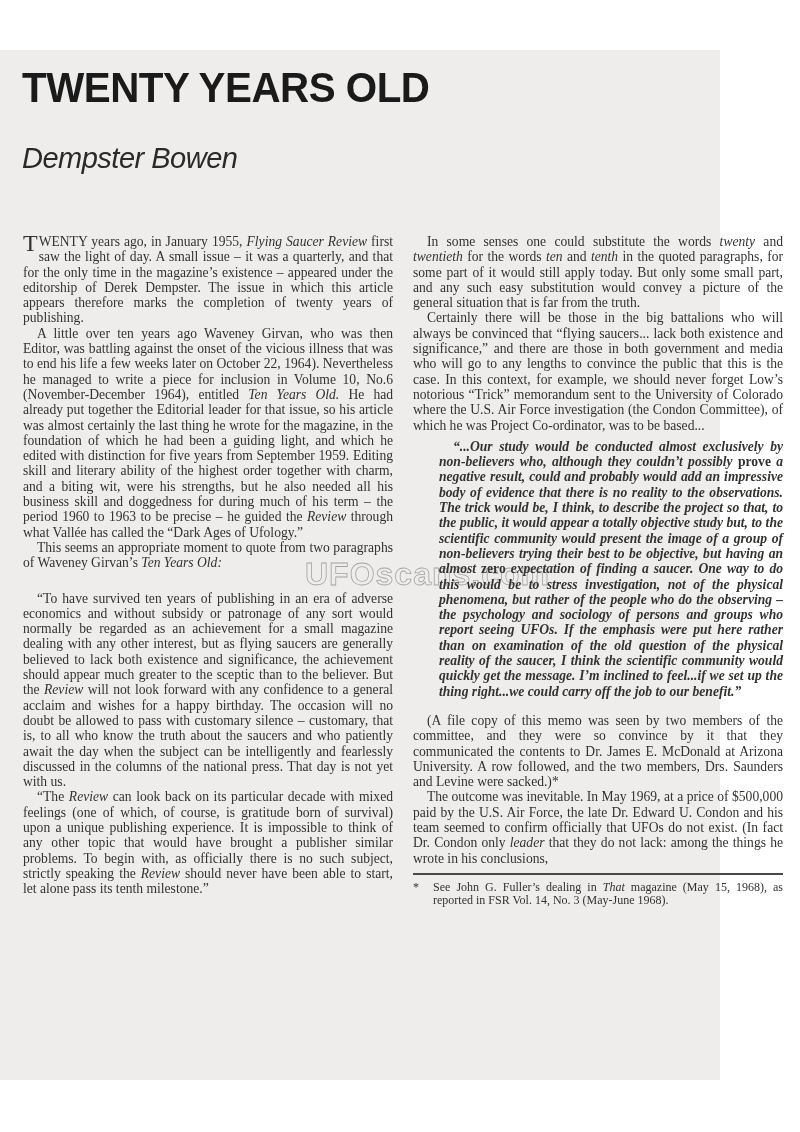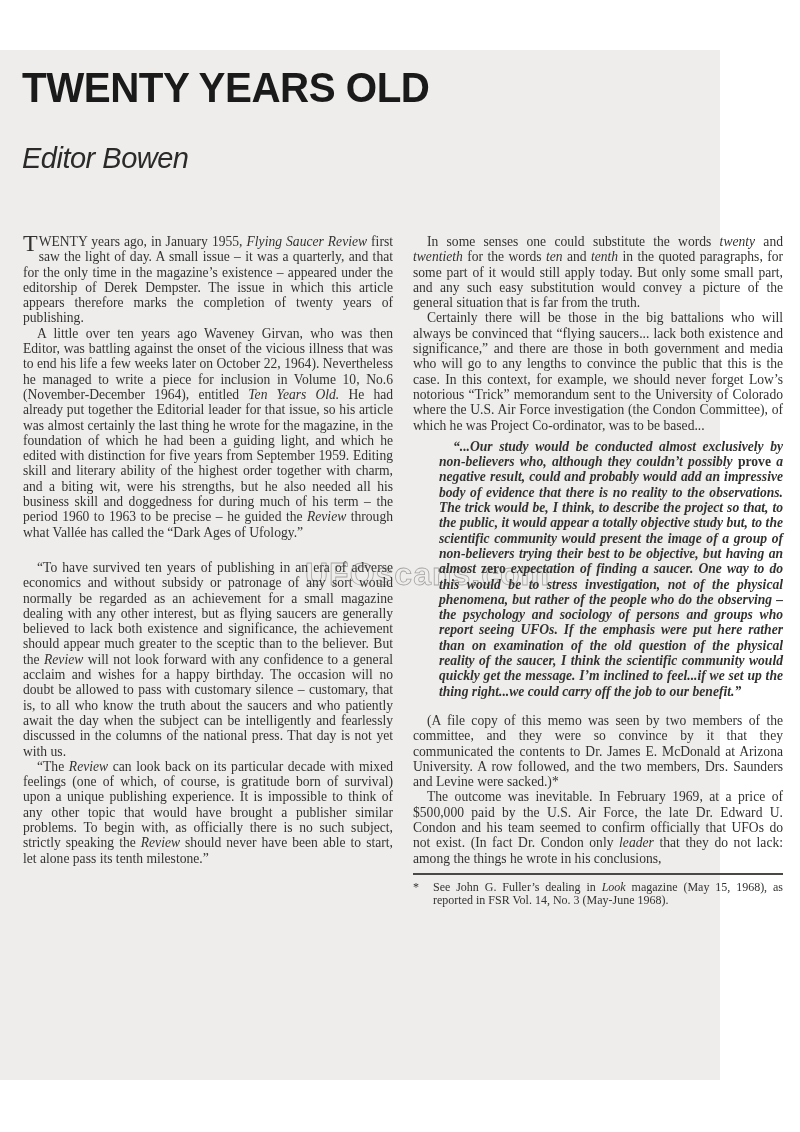--- a/index.html
+++ b/index.html
@@ -51,38 +51,39 @@
     color: transparent; -webkit-text-stroke: 0.8px rgba(70,70,70,0.45);
     letter-spacing: 1px; pointer-events: none;
   }
 </style>
 </head>
 <body>
 
 <div class="page">
 
   <h1 class="title">TWENTY YEARS OLD</h1>
-  <h2 class="author">Editor Bowen</h2>
+  <h2 class="author">Dempster Bowen</h2>
 
   <div class="col col-left">
     <p class="first"><span class="dropcap">T</span><span>WENTY years ago, in January 1955, </span><span class="em">Flying Saucer Review</span><span> first saw the light of day. A small issue – it was a quarterly, and that for the only time in the magazine’s existence – appeared under the editorship of Derek Dempster. The issue in which this article appears therefore marks the completion of twenty years of publishing.</span></p>
     <p><span>A little over ten years ago Waveney Girvan, who was then Editor, was battling against the onset of the vicious illness that was to end his life a few weeks later on October 22, 1964). Nevertheless he managed to write a piece for inclusion in Volume 10, No.6 (November-December 1964), entitled </span><span class="em">Ten Years Old.</span><span> He had already put together the Editorial leader for that issue, so his article was almost certainly the last thing he wrote for the magazine, in the foundation of which he had been a guiding light, and which he edited with distinction for five years from September 1959. Editing skill and literary ability of the highest order together with charm, and a biting wit, were his strengths, but he also needed all his business skill and doggedness for during much of his term – the period 1960 to 1963 to be precise – he guided the </span><span class="em">Review</span><span> through what Vallée has called the “Dark Ages of Ufology.”</span></p>
+    <p><span>This seems an appropriate moment to quote from two paragraphs of Waveney Girvan’s </span><span class="em">Ten Years Old:</span></p>
     <p class="gap quote"><span>“To have survived ten years of publishing in an era of adverse economics and without subsidy or patronage of any sort would normally be regarded as an achievement for a small magazine dealing with any other interest, but as flying saucers are generally believed to lack both existence and significance, the achievement should appear much greater to the sceptic than to the believer. But the </span><span class="em">Review</span><span> will not look forward with any confidence to a general acclaim and wishes for a happy birthday. The occasion will no doubt be allowed to pass with customary silence – customary, that is, to all who know the truth about the saucers and who patiently await the day when the subject can be intelligently and fearlessly discussed in the columns of the national press. That day is not yet with us.</span></p>
     <p class="quote"><span>“The </span><span class="em">Review</span><span> can look back on its particular decade with mixed feelings (one of which, of course, is gratitude born of survival) upon a unique publishing experience. It is impossible to think of any other topic that would have brought a publisher similar problems. To begin with, as officially there is no such subject, strictly speaking the </span><span class="em">Review</span><span> should never have been able to start, let alone pass its tenth milestone.”</span></p>
   </div>
 
   <div class="col col-right">
     <p><span>In some senses one could substitute the words </span><span class="em">twenty</span><span> and </span><span class="em">twentieth</span><span> for the words </span><span class="em">ten</span><span> and </span><span class="em">tenth</span><span> in the quoted paragraphs, for some part of it would still apply today. But only some small part, and any such easy substitution would convey a picture of the general situation that is far from the truth.</span></p>
     <p>Certainly there will be those in the big battalions who will always be convinced that “flying saucers... lack both existence and significance,” and there are those in both government and media who will go to any lengths to convince the public that this is the case. In this context, for example, we should never forget Low’s notorious “Trick” memorandum sent to the University of Colorado where the U.S. Air Force investigation (the Condon Committee), of which he was Project Co-ordinator, was to be based...</p>
     <div class="indent-block gapsm">
       <p style="text-indent:14px; margin-top:6px;"><span>“...Our study would be conducted almost exclusively by non-believers who, although they couldn’t possibly </span><span class="rom">prove</span><span> a negative result, could and probably would add an impressive body of evidence that there is no reality to the observations. The trick would be, I think, to describe the project so that, to the public, it would appear a totally objective study but, to the scientific community would present the image of a group of non-believers trying their best to be objective, but having an almost </span><span class="rom">zero</span><span> expectation of finding a saucer. One way to do this would be to stress investigation, not of the physical phenomena, but rather of the people who do the observing – the psychology and sociology of persons and groups who report seeing UFOs. If the emphasis were put here rather than on examination of the old question of the physical reality of the saucer, I think the scientific community would quickly get the message. I’m inclined to feel...if we set up the thing right...we could carry off the job to our benefit.”</span></p>
     </div>
     <p class="gapsm" style="margin-top:14px;">(A file copy of this memo was seen by two members of the committee, and they were so convince by it that they communicated the contents to Dr. James E. McDonald at Arizona University. A row followed, and the two members, Drs. Saunders and Levine were sacked.)*</p>
-    <p><span>The outcome was inevitable. In February 1969, at a price of $500,000 paid by the U.S. Air Force, the late Dr. Edward U. Condon and his team seemed to confirm officially that UFOs do not exist. (In fact Dr. Condon only </span><span class="em">leader</span><span> that they do not lack: among the things he wrote in his conclusions,</span></p>
+    <p><span>The outcome was inevitable. In May 1969, at a price of $500,000 paid by the U.S. Air Force, the late Dr. Edward U. Condon and his team seemed to confirm officially that UFOs do not exist. (In fact Dr. Condon only </span><span class="em">leader</span><span> that they do not lack: among the things he wrote in his conclusions,</span></p>
     <div class="footrule"></div>
     <div class="footnote">
       <span class="mark">*</span>
-      <span class="text"><span>See John G. Fuller’s dealing in </span><span class="em">Look</span><span> magazine (May 15, 1968), as reported in FSR Vol. 14, No. 3 (May-June 1968).</span></span>
+      <span class="text"><span>See John G. Fuller’s dealing in </span><span class="em">That</span><span> magazine (May 15, 1968), as reported in FSR Vol. 14, No. 3 (May-June 1968).</span></span>
     </div>
   </div>
 
   <div class="watermark">UFOscans.com</div>
 </div>
 
 </body></html>

